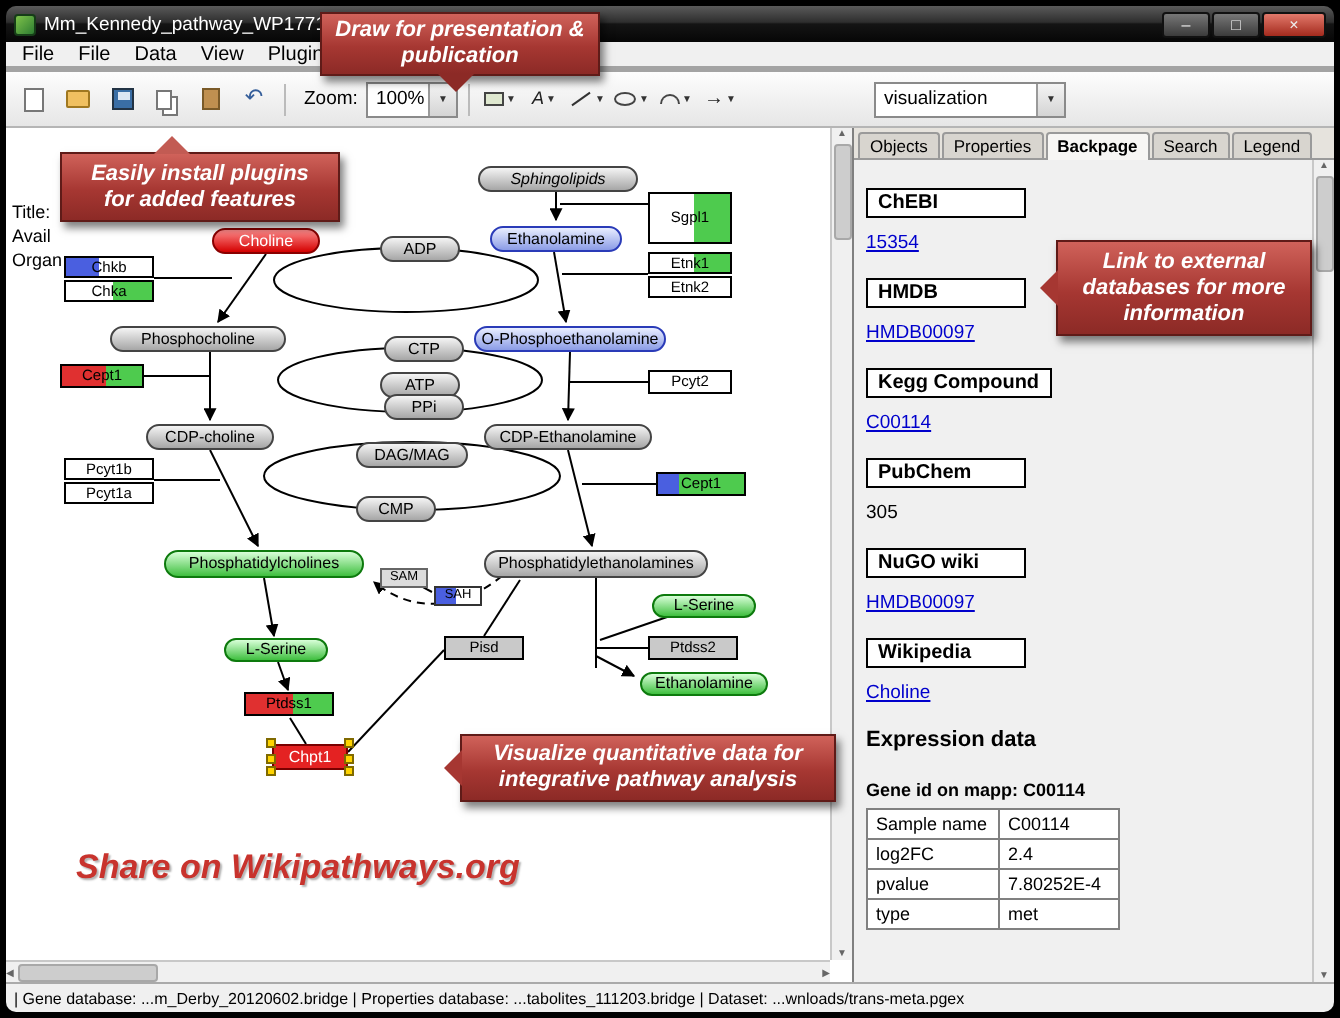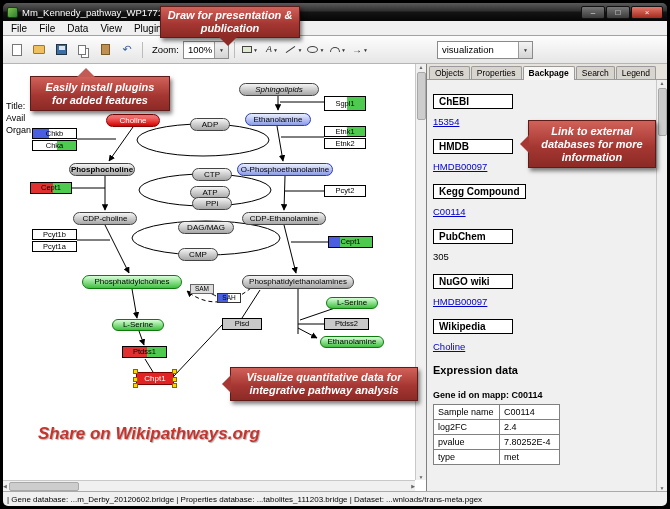--- a/index.html
+++ b/index.html
@@ -10,21 +10,21 @@
             background:#101010; border:1px solid #000; overflow:hidden; display:flex; flex-direction:column; }
   .titlebar { height:18px; display:flex; align-items:center; padding:0 4px; gap:4px;
               background:linear-gradient(180deg,#5a5a5a 0%,#2e2e2e 45%,#141414 50%,#060606 100%); }
   .app-icon { width:11px; height:11px; border-radius:2px; background:linear-gradient(135deg,#7ec24a,#2e7d32); border:1px solid #163d18; }
   .titlebar .title { color:#fff; font-size:9.5px; white-space:nowrap; overflow:hidden; flex:1; }
   .winbtns { display:flex; gap:1px; }
   .wb { width:24px; height:13px; border:1px solid #111; border-radius:2px; color:#eee; font-size:8px; line-height:11px; text-align:center;
         background:linear-gradient(180deg,#777,#3b3b3b); }
   .wb.close { width:32px; background:linear-gradient(180deg,#e2796b,#a32a1d); }
 
-  .menubar { height:15px; background:#f0f0f0; border-bottom:1px solid #a3a3a3; display:flex; align-items:center; padding-left:2px; }
+  .menubar { height:15px; background:#f0f0f0; border-bottom:3px solid #a3a3a3; display:flex; align-items:center; padding-left:2px; }
   .menu-item { font-size:10px; padding:0 6px; color:#000; }
 
   .toolbar { height:28px; background:linear-gradient(180deg,#fdfdfd,#e6e6e6); border-bottom:1px solid #b5b5b5;
              display:flex; align-items:center; padding:0 4px; gap:2px; }
   .tbtn { width:20px; height:20px; display:flex; align-items:center; justify-content:center; border:1px solid transparent; border-radius:2px; }
   .tb-sep { width:1px; height:16px; background:#bbb; margin:0 3px; }
   .ic-page { width:10px; height:12px; background:#fff; border:1px solid #777; }
   .ic-folder { width:12px; height:9px; background:#f0c060; border:1px solid #a07820; border-radius:1px; }
   .ic-save { width:11px; height:11px; background:#3a6ea5; border:1px solid #234; position:relative; }
   .ic-save::after { content:""; position:absolute; left:2px; top:1px; width:6px; height:4px; background:#dce6f2; }
@@ -238,30 +238,30 @@
             <path d="M295,252 L314,262" fill="none" stroke="#000" stroke-width="1" marker-end="url(#arr)"></path>
             <path d="M129,213 L134,242" fill="none" stroke="#000" stroke-width="1" marker-end="url(#arr)"></path>
             <path d="M136,255 L141,269" fill="none" stroke="#000" stroke-width="1" marker-end="url(#arr)"></path>
             <path d="M150,296 L142,283" fill="none" stroke="#000" stroke-width="1"></path>
             <path d="M171,300 L219,249" fill="none" stroke="#000" stroke-width="1"></path>
             <path d="M248,212 C226,230 202,230 184,215" fill="none" stroke="#000" stroke-width="1" stroke-dasharray="4 3" marker-end="url(#arr)"></path>
             <path d="M199,211 C205,216 209,218 213,220" fill="none" stroke="#000" stroke-width="1"></path>
             <path d="M239,242 L257,214" fill="none" stroke="#000" stroke-width="1"></path>
           </svg>
           <div class="node m-gray" style="left: 236px; top: 7px; width: 80px; height: 13px; font-style: italic;">Sphingolipids</div>
-          <div class="node gene half-green" style="left: 321px; top: 20px; width: 42px; height: 15px;">Sgpl1</div>
+          <div class="node gene half-green" style="left: 321px; top: 20px; width: 42px; height: 26px;">Sgpl1</div>
           <div class="node m-red" style="left: 103px; top: 38px; width: 54px; height: 13px;">Choline</div>
           <div class="node m-blue" style="left: 242px; top: 37px; width: 66px; height: 13px;">Ethanolamine</div>
           <div class="node gene half-blue" style="left: 29px; top: 52px; width: 45px; height: 11px;">Chkb</div>
           <div class="node gene half-green" style="left: 29px; top: 64px; width: 45px; height: 11px;">Chka</div>
           <div class="node m-gray" style="left: 187px; top: 42px; width: 40px; height: 13px;">ADP</div>
           <div class="node gene half-green" style="left: 321px; top: 50px; width: 42px; height: 11px;">Etnk1</div>
           <div class="node gene" style="left: 321px; top: 62px; width: 42px; height: 11px;">Etnk2</div>
           <div class="node m-gray" style="left: 187px; top: 72px; width: 40px; height: 13px; margin-top: 38px;">ATP</div>
-          <div class="node m-gray" style="left: 66px; top: 87px; width: 66px; height: 13px; font-weight: bold;">Phosphocholine</div>
+          <div class="node m-gray" style="left: 52px; top: 87px; width: 88px; height: 13px;">Phosphocholine</div>
           <div class="node m-blue" style="left: 234px; top: 87px; width: 96px; height: 13px;">O-Phosphoethanolamine</div>
           <div class="node m-gray" style="left: 189px; top: 92px; width: 40px; height: 13px;">CTP</div>
           <div class="node gene red-green" style="left: 27px; top: 106px; width: 42px; height: 12px;">Cept1</div>
           <div class="node gene" style="left: 321px; top: 109px; width: 42px; height: 12px;">Pcyt2</div>
           <div class="node m-gray" style="left: 189px; top: 121px; width: 40px; height: 13px; text-align: center;">PPi</div>
           <div class="node m-gray" style="left: 70px; top: 136px; width: 64px; height: 13px;">CDP-choline</div>
           <div class="node m-gray" style="left: 239px; top: 136px; width: 84px; height: 13px;">CDP-Ethanolamine</div>
           <div class="node m-gray" style="left: 175px; top: 145px; width: 56px; height: 13px;">DAG/MAG</div>
           <div class="node gene" style="left: 29px; top: 153px; width: 45px; height: 11px;">Pcyt1b</div>
           <div class="node gene" style="left: 29px; top: 165px; width: 45px; height: 11px;">Pcyt1a</div>

